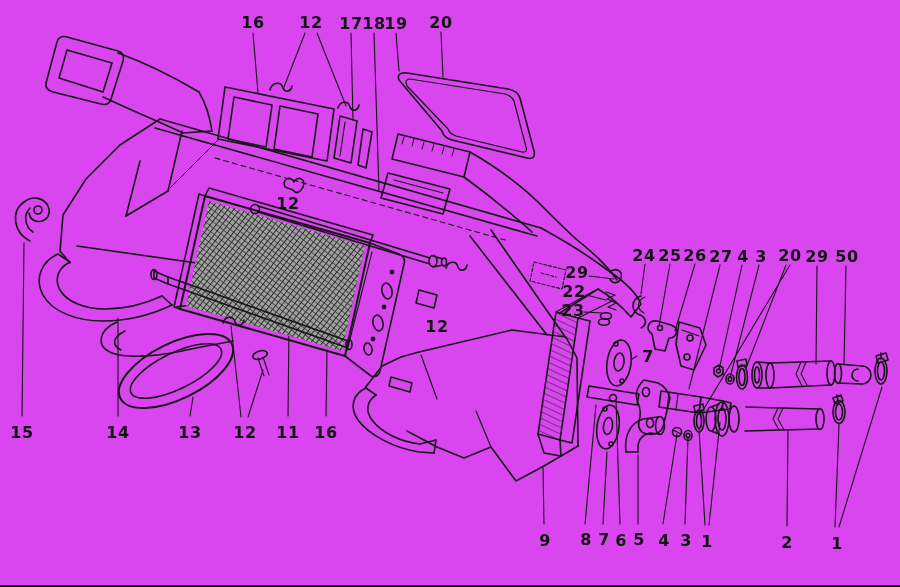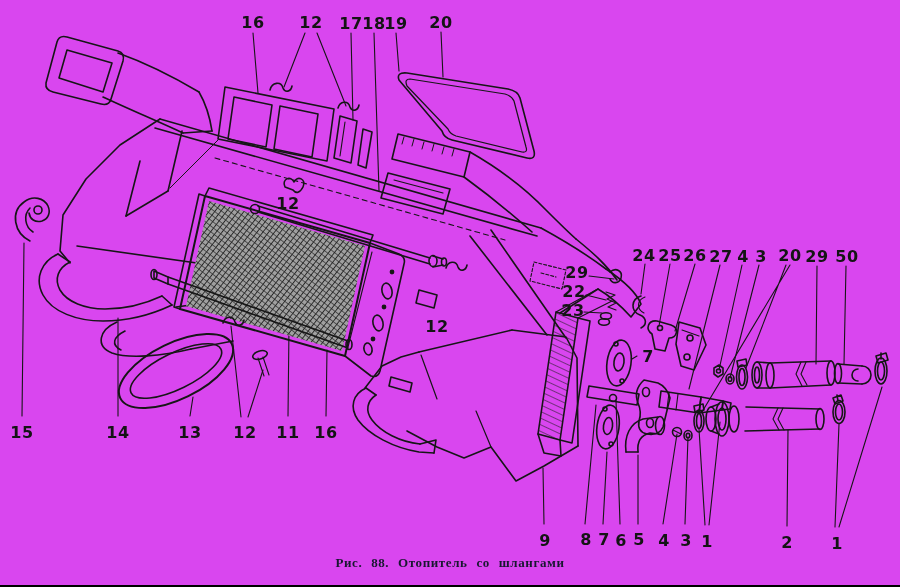--- a/index.html
+++ b/index.html
@@ -329,16 +329,15 @@
 <span class="co" style="left:586px;top:530px">8</span>
 <span class="co" style="left:604px;top:530px">7</span>
 <span class="co" style="left:621px;top:531px">6</span>
 <span class="co" style="left:639px;top:530px">5</span>
 <span class="co" style="left:664px;top:531px">4</span>
 <span class="co" style="left:686px;top:531px">3</span>
 <span class="co" style="left:707px;top:532px">1</span>
 <span class="co" style="left:787px;top:533px">2</span>
 <span class="co" style="left:837px;top:534px">1</span>
 
-<div class="caption">Рис. 88. Отопитель со шлангами</div>
 <div class="edge"></div>
 
 </div>
 
 </body></html>

